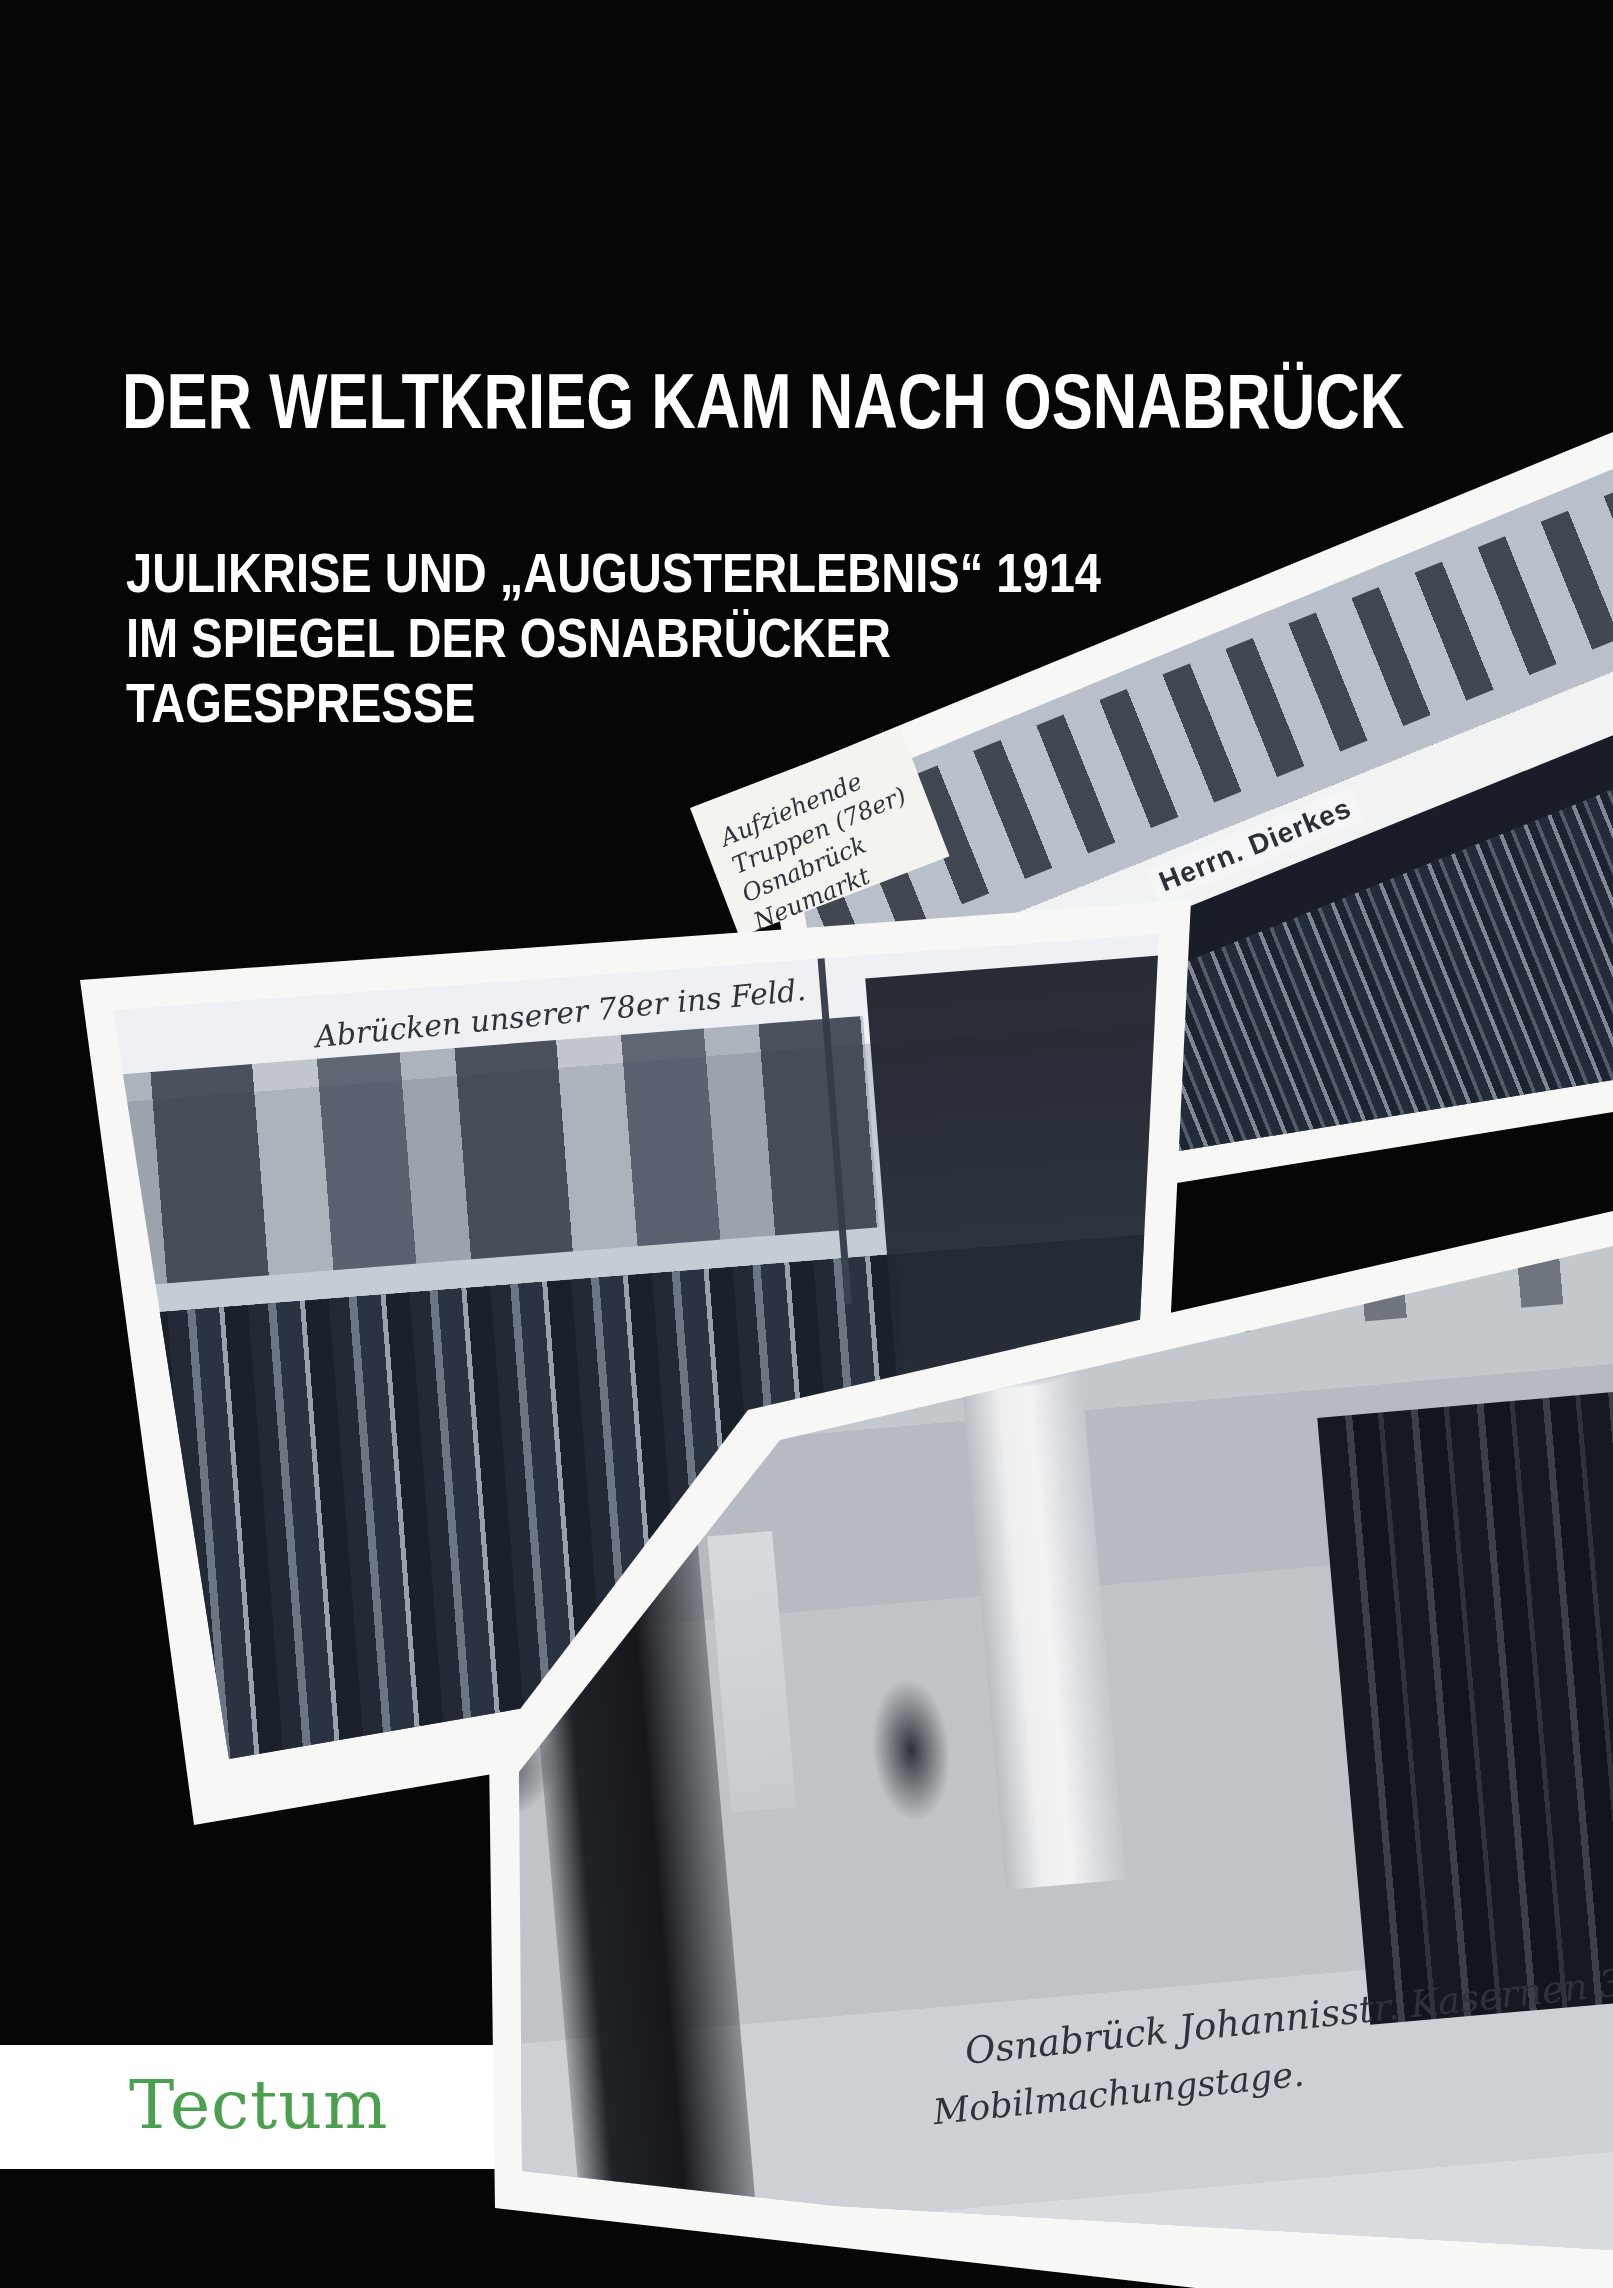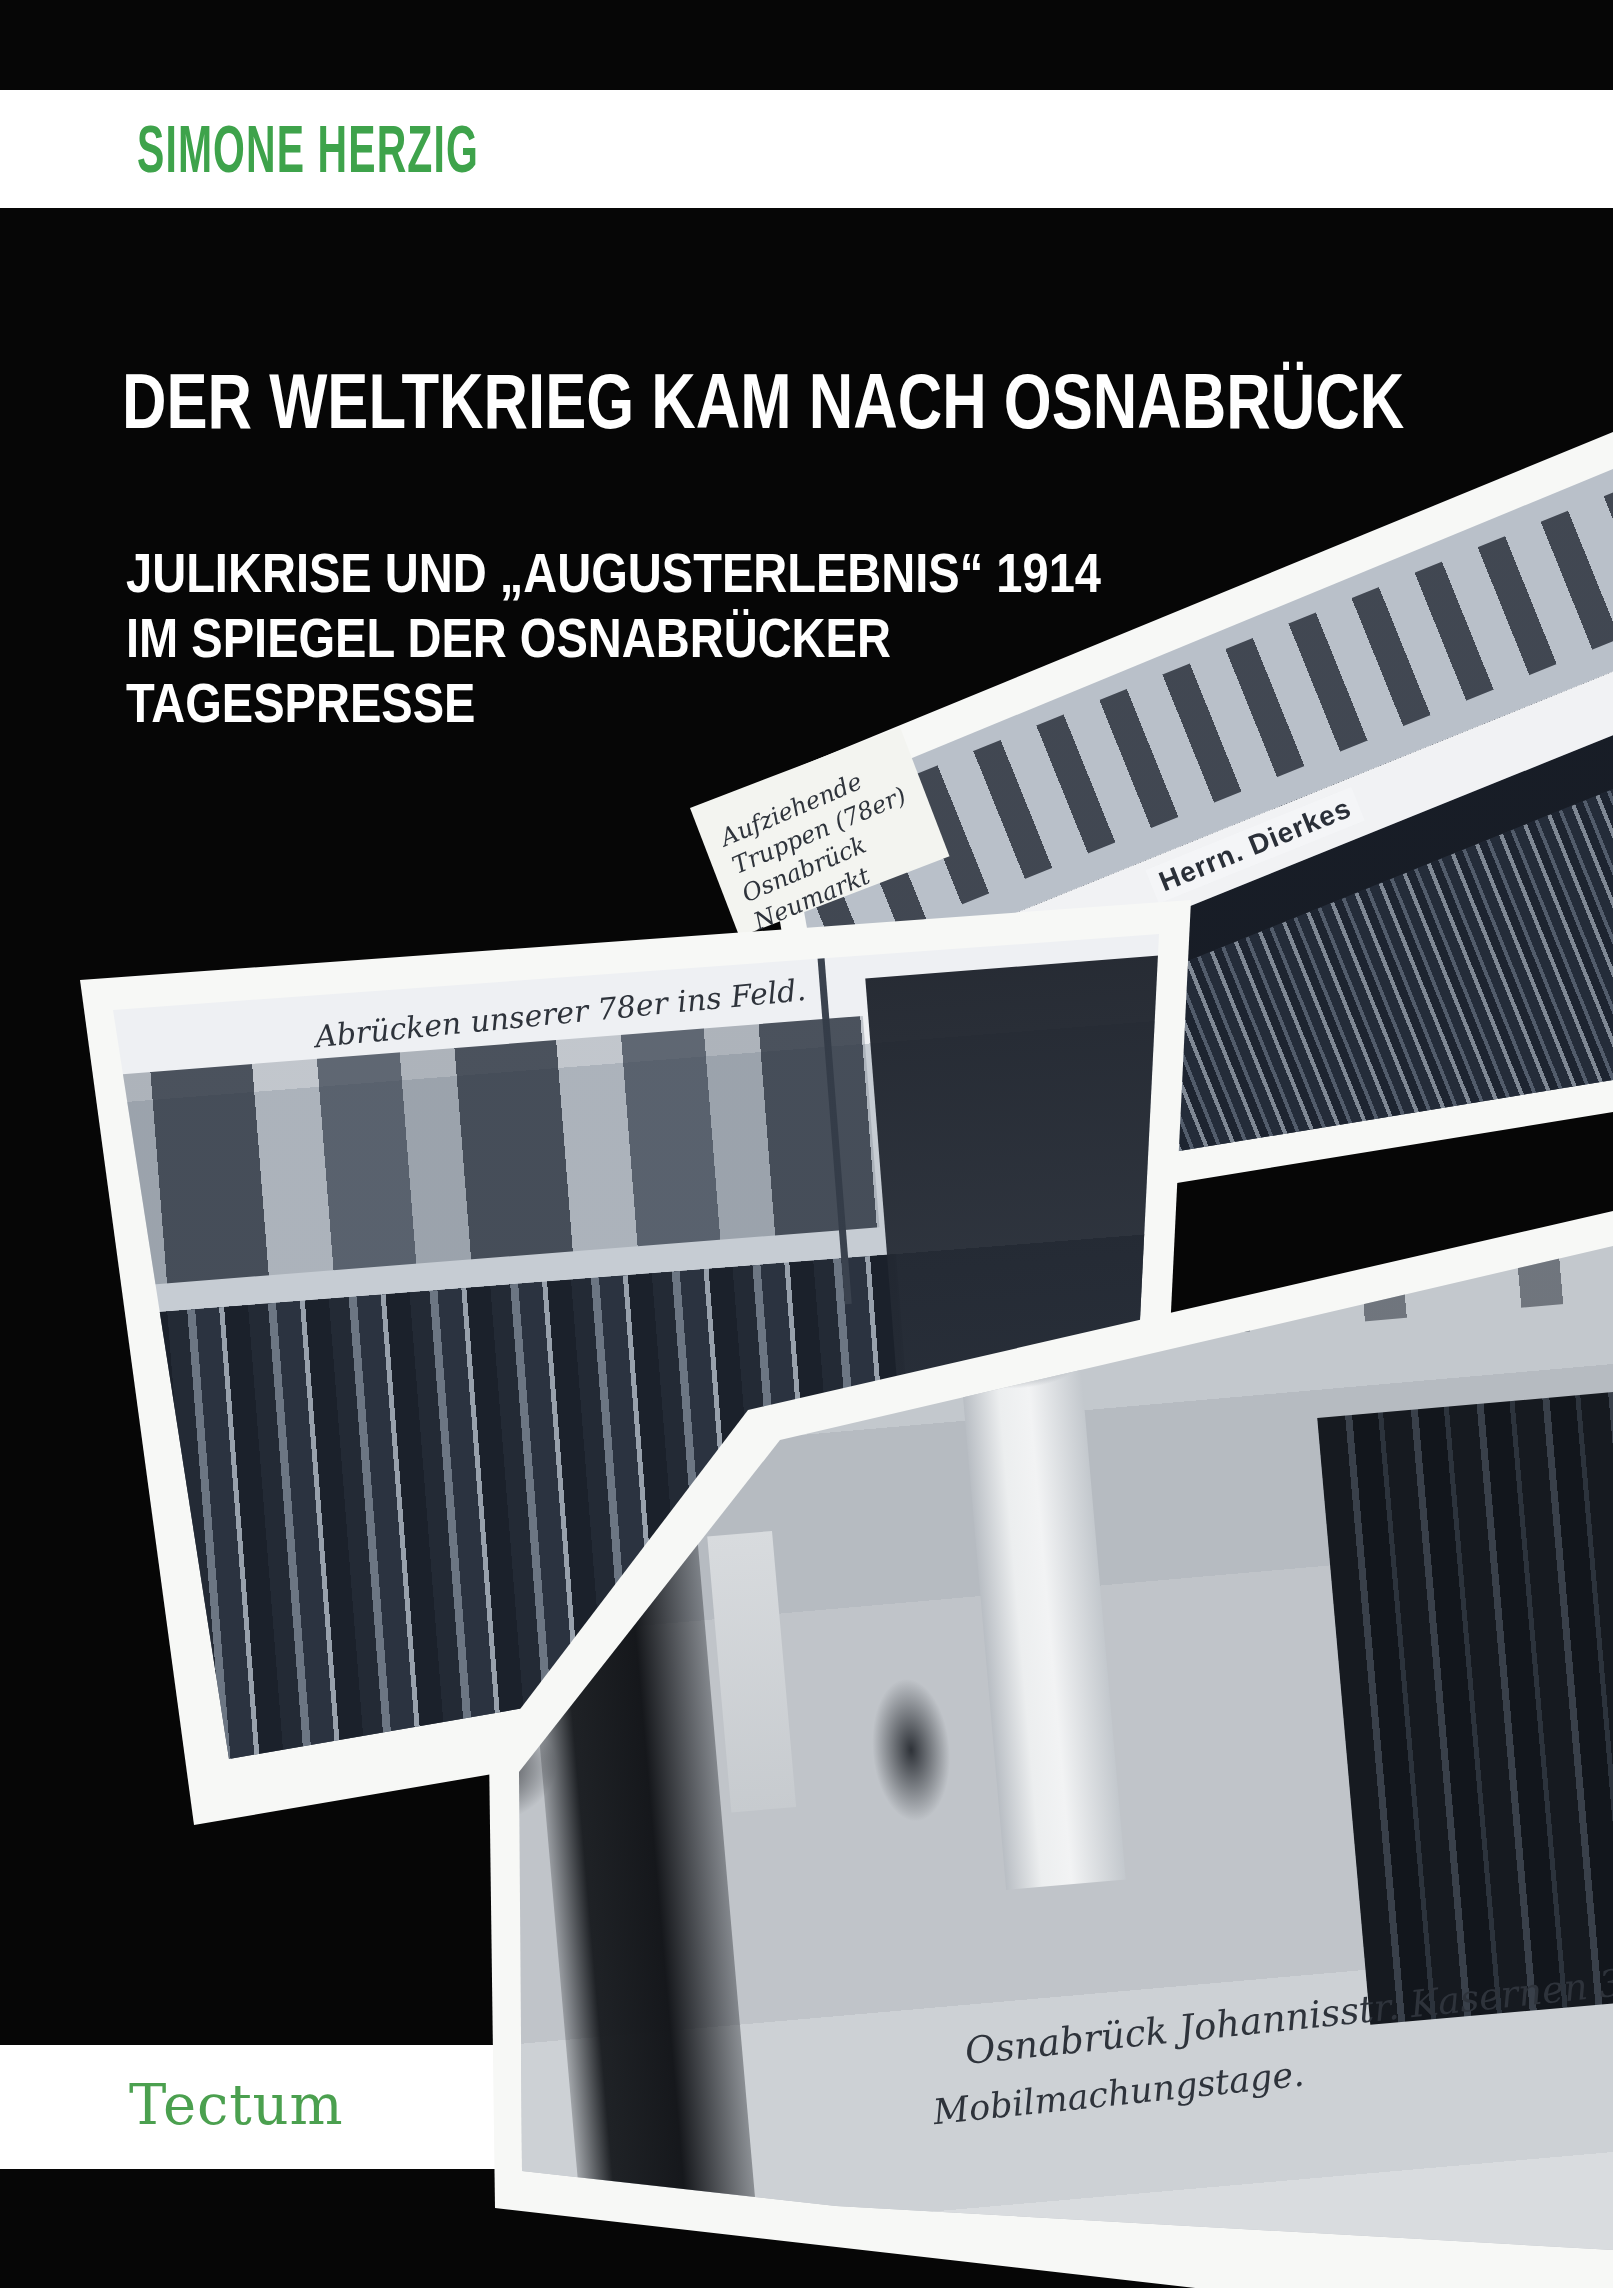--- a/index.html
+++ b/index.html
@@ -77,21 +77,21 @@
       repeating-linear-gradient(90deg, rgba(56,62,72,.6) 0 42px, rgba(0,0,0,0) 42px 157px) 351px 28px/960px 120px no-repeat,
       repeating-linear-gradient(90deg,#161a20 0 28px,#39404a 28px 35px,#12161c 35px 61px,#2c333c 61px 66px) 923px 240px/388px 609px no-repeat,
       linear-gradient(180deg, rgba(0,0,0,0) 0 794px, #cdd1d5 794px 997px, #d9dcdf 997px 100%) 0 0/100% 100% no-repeat,
       linear-gradient(180deg,#c3c8cd 0 212px,#b6bbc1 212px 388px,#c0c4c9 388px 100%);}
   .pC .caption1{position:absolute;left:517px;top:812px;font-size:37px;transform:rotate(-1deg);white-space:nowrap;}
   .pC .caption2{position:absolute;left:480px;top:875px;font-size:35px;transform:rotate(-1deg);white-space:nowrap;}
 
   
   .publisher-band{position:absolute;left:0;top:2045px;width:1613px;height:124px;background:#ffffff;z-index:3;}
   .publisher-logo{position:absolute;left:129px;top:22px;font-family:"DejaVu Serif",serif;
-                  font-weight:500;font-size:56px;line-height:76px;color:#4ba04f;letter-spacing:0.9px;}
+                  font-weight:500;font-size:68px;line-height:76px;color:#4ba04f;letter-spacing:0.9px;}
 </style>
 </head>
 <body>
 
 <div class="cover">
 
   <div class="book-title">DER WELTKRIEG KAM NACH OSNABRÜCK</div>
   <div class="book-subtitle">
     <div>JULIKRISE UND „AUGUSTERLEBNIS“ 1914</div>
     <div>IM SPIEGEL DER OSNABRÜCKER</div>
@@ -128,18 +128,15 @@
   <div class="photo pC">
     <div class="paper"></div>
     <div class="art-clip">
       <div class="art">
         <div class="caption1 hw">Osnabrück Johannisstr. Kasernen 3.8. 1914</div>
         <div class="caption2 hw">Mobilmachungstage.</div>
       </div>
     </div>
   </div>
 
-  <div class="author-band">
-    <div class="author-name">SIMONE HERZIG</div>
-  </div>
 
 </div>
 
 
 </body></html>

